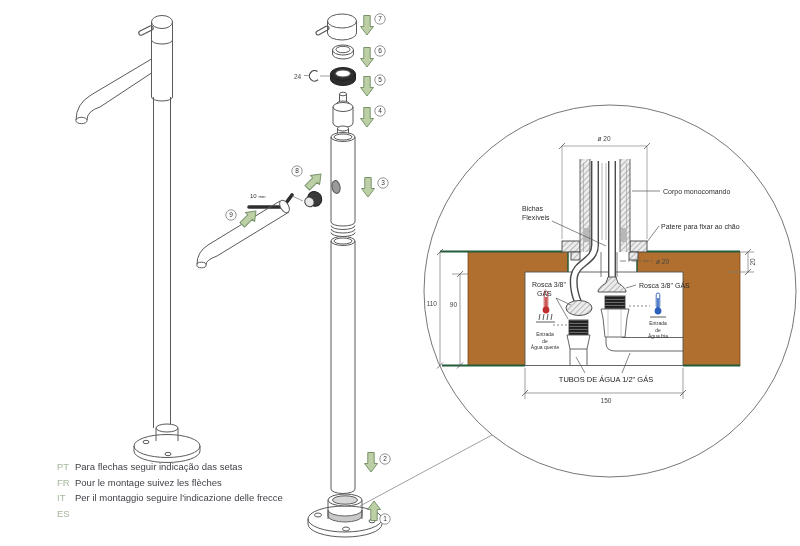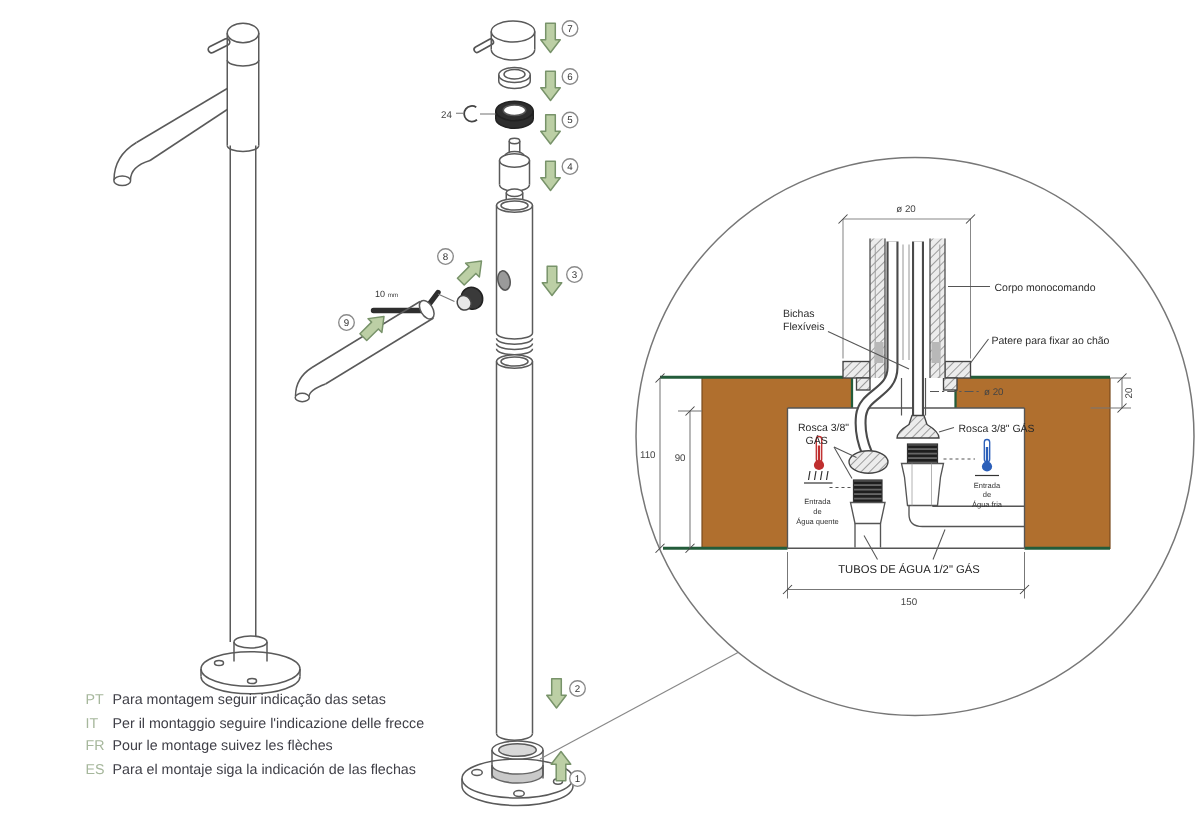--- a/index.html
+++ b/index.html
@@ -397,28 +397,27 @@
       <line x1="522" y1="396" x2="528" y2="390" stroke="#444"></line>
       <line x1="680" y1="396" x2="686" y2="390" stroke="#444"></line>
     </g>
     <text x="606" y="403" text-anchor="middle" class="dim">150</text>
   </g>
 </svg>
 
 <div class="instr">
   <div class="instr-row">
     <span class="code">PT</span>
-    <span class="txt">Para montagem seguir indicação das setas</span>
+    <span class="txt">Para flechas seguir indicação das setas</span>
+  </div>
+  <div class="instr-row">
+    <span class="code">FR</span>
+    <span class="txt">Pour le montage suivez les flèches</span>
   </div>
   <div class="instr-row">
     <span class="code">IT</span>
     <span class="txt">Per il montaggio seguire l'indicazione delle frecce</span>
   </div>
   <div class="instr-row">
-    <span class="code">FR</span>
-    <span class="txt">Pour le montage suivez les flèches</span>
-  </div>
-  <div class="instr-row">
     <span class="code">ES</span>
-    <span class="txt">Para el montaje siga la indicación de las flechas</span>
   </div>
 </div>
 </div>
 
 </body></html>

